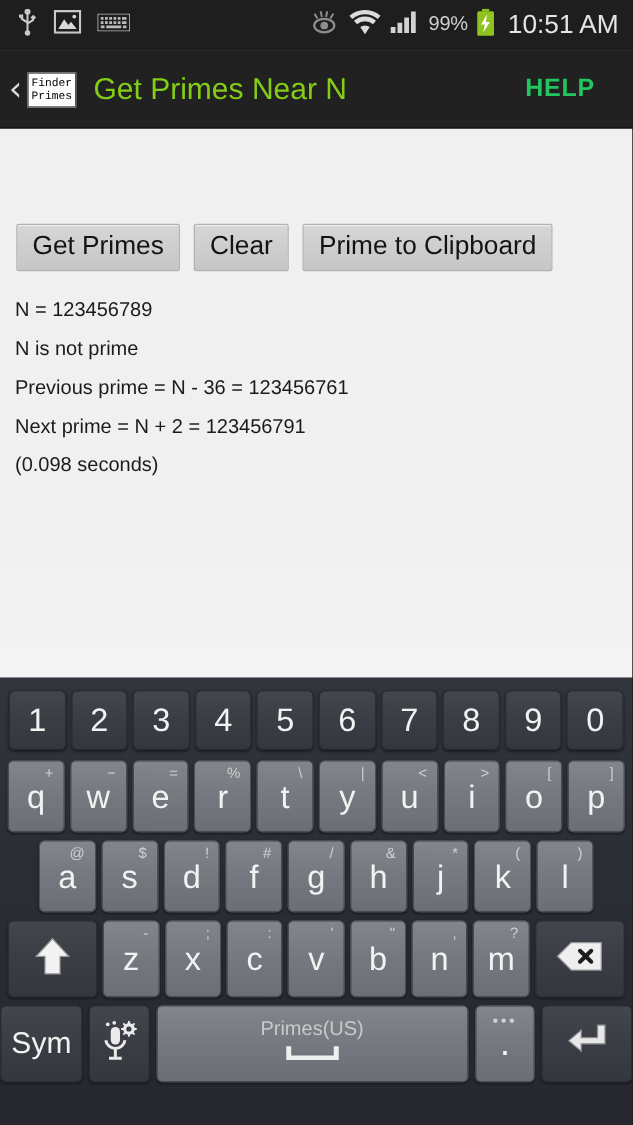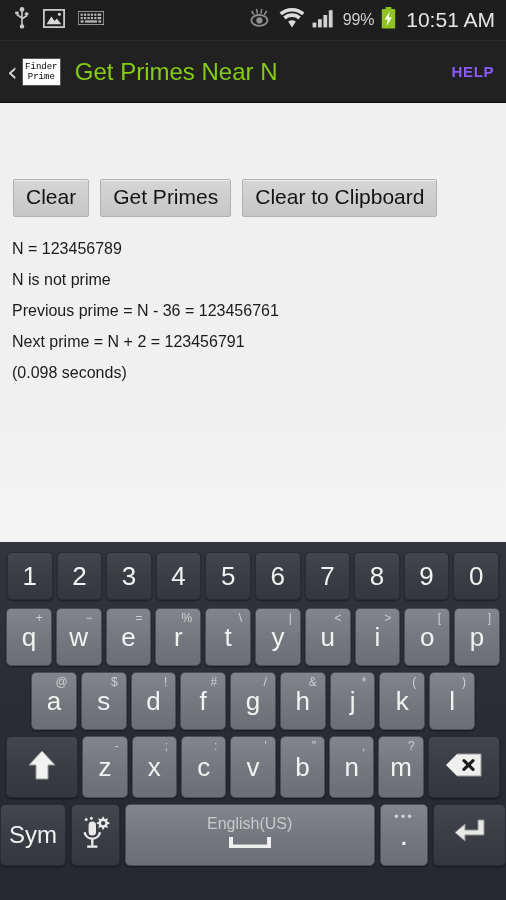--- a/index.html
+++ b/index.html
@@ -37,22 +37,22 @@
   }
   .ab-appicon {
     width: 39px; height: 28px; background: #fdfdfd; border: 1px solid #555;
     display: flex; flex-direction: column; align-items: center; justify-content: center;
     font-family: "Liberation Mono", monospace; color: #000;
     font-size: 9px; line-height: 10px; letter-spacing: 0px;
     flex: none;
   }
   .ab-title { color: #84cc16; font-size: 24px; margin-left: 14px; font-weight: 400; }
   .ab-help {
-    margin-left: auto; padding-right: 12px;
-    color: #8b5cf6; font-size: 15px; font-weight: bold; letter-spacing: 0.6px;
+    margin-left: auto; padding-right: 30px;
+    color: #22c55e; font-size: 20px; font-weight: bold; letter-spacing: 0.6px;
   }
 
   
   .content {
     position: absolute; left: 0; top: 103px; width: 506px; height: 437px;
     background: linear-gradient(180deg,#f0f0f0 0%,#f0f0f0 70%,#f4f4f4 100%);
   }
   .field-wrap { position: absolute; left: 13px; top: 13px; width: 480px; }
   .field-input {
     width: 100%; border: none; outline: none; background: transparent;
@@ -218,32 +218,32 @@
         </svg>
       </span>
       <span class="sb-clock">10:51 AM</span>
     </div>
   </div>
 
   <div class="actionbar">
     <span class="ab-back">‹</span>
     <span class="ab-appicon">
       <span>Finder</span>
-      <span>Prime</span>
+      <span>Primes</span>
     </span>
     <span class="ab-title">Get Primes Near N</span>
     <span class="ab-help">HELP</span>
   </div>
 
   <div class="content">
 
     <div class="btnrow">
+      <button class="btn">Get Primes</button>
       <button class="btn">Clear</button>
-      <button class="btn">Get Primes</button>
-      <button class="btn">Clear to Clipboard</button>
+      <button class="btn">Prime to Clipboard</button>
     </div>
 
     <div class="results">
       <div>N = 123456789</div>
       <div>N is not prime</div>
       <div>Previous prime = N - 36 = 123456761</div>
       <div>Next prime = N + 2 = 123456791</div>
       <div>(0.098 seconds)</div>
     </div>
   </div>
@@ -428,21 +428,21 @@
             <circle cx="23.1" cy="7.2" r="2.1" fill="#3a3d44"></circle>
             <rect x="8.6" y="5.6" width="7.4" height="14" rx="3.6"></rect>
             <path d="M4.6 16.2 a7.8 7.8 0 0 0 15.4 0" fill="none" stroke="#eaeaea" stroke-width="2.4"></path>
             <rect x="11.1" y="23.4" width="2.4" height="6.2"></rect>
             <rect x="7.2" y="29.4" width="10.2" height="2.4"></rect>
           </g>
             </svg>
         </span>
       </div>
       <div class="key k-light k-space">
-        <span class="space-label">English(US)</span>
+        <span class="space-label">Primes(US)</span>
         <span>
           <svg width="46" height="16" viewBox="0 0 46 16">
               <path d="M2 2 L2 13 L44 13 L44 2 L40 2 L40 9.4 L6 9.4 L6 2 Z" fill="#efefef"></path>
             </svg>
         </span>
       </div>
       <div class="key k-light k-dot">
         <span class="dots">•••</span>
         <span class="main" style="font-size:30px;line-height:0.4">.</span>
       </div>

